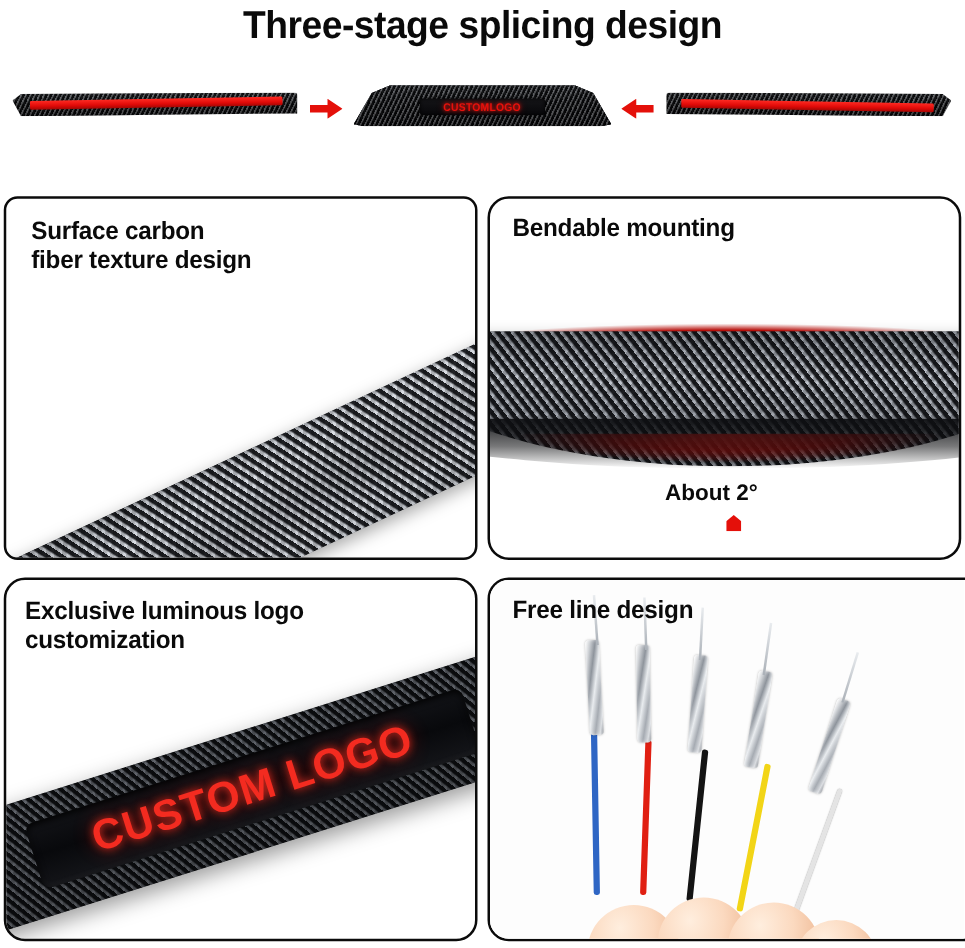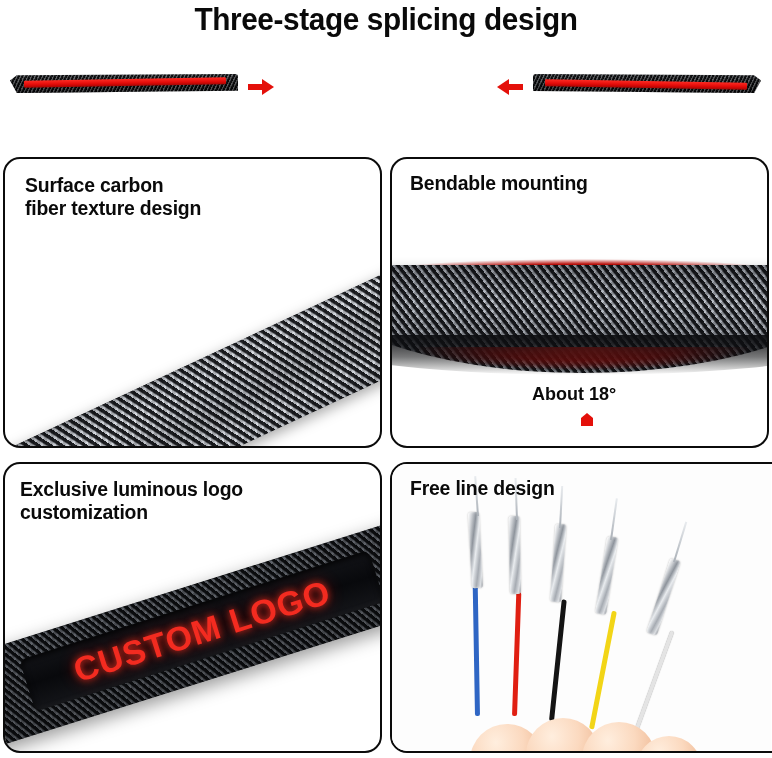--- a/index.html
+++ b/index.html
@@ -152,21 +152,21 @@
 
   
   .panel {
     position: absolute;
     border: 2px solid #0b0b0b;
     border-radius: 17px;
     background: #ffffff;
     overflow: hidden;
     box-sizing: border-box;
   }
-  #panel-carbon  { left: 3px;   top: 157px; width: 379px; height: 291px; }
+  #panel-carbon  { left: 3px;   top: 157px; width: 379px; height: 291px; border-radius: 11px; }
   #panel-bend    { left: 390px; top: 157px; width: 379px; height: 291px; }
   #panel-logo    { left: 3px;   top: 462px; width: 379px; height: 291px; }
   #panel-wires   { left: 390px; top: 462px; width: 442px; height: 291px; }
 
   .panel-title {
     position: absolute;
     z-index: 40;
     font-size: 20px;
     font-weight: bold;
     line-height: 1.15;
@@ -398,20 +398,26 @@
       <div class="body carbon"></div>
       <div class="redline"></div>
     </div>
 
     <div class="splice-arrow" id="arrow-left">
       <svg width="26" height="16" viewBox="0 0 26 16">
         <path d="M0 5 H14 V0 L26 8 L14 16 V11 H0 Z" fill="#e4100a"></path>
       </svg>
     </div>
 
+    <div id="strip-center">
+      <div class="body carbon"></div>
+      <div class="logo-window">
+        <span class="logo-text">CUSTOMLOGO</span>
+      </div>
+    </div>
 
     <div class="splice-arrow" id="arrow-right">
       <svg width="26" height="16" viewBox="0 0 26 16">
         <path d="M26 5 H12 V0 L0 8 L12 16 V11 H26 Z" fill="#e4100a"></path>
       </svg>
     </div>
 
     <div id="strip-right">
       <div class="body carbon"></div>
       <div class="redline"></div>
@@ -430,21 +436,21 @@
 fiber texture design</div>
 </div>
 
 <div class="panel" id="panel-bend">
   <div id="bend-art">
     <div class="bend-red-top"></div>
     <div class="bend-bar"></div>
     <div class="bend-red-bot"></div>
     <div class="bend-dark-bot"></div>
   </div>
-  <div id="bend-callout">About 18°</div>
+  <div id="bend-callout">About 2°</div>
   <div id="bend-marker">
     <svg width="12" height="13" viewBox="0 0 12 13">
       <path d="M6 0 L12 5 V13 H0 V5 Z" fill="#e4100a"></path>
     </svg>
   </div>
   <div class="panel-title" id="title-bend">Bendable mounting</div>
 </div>
 
 <div class="panel" id="panel-logo">
   <div id="logo-art">

